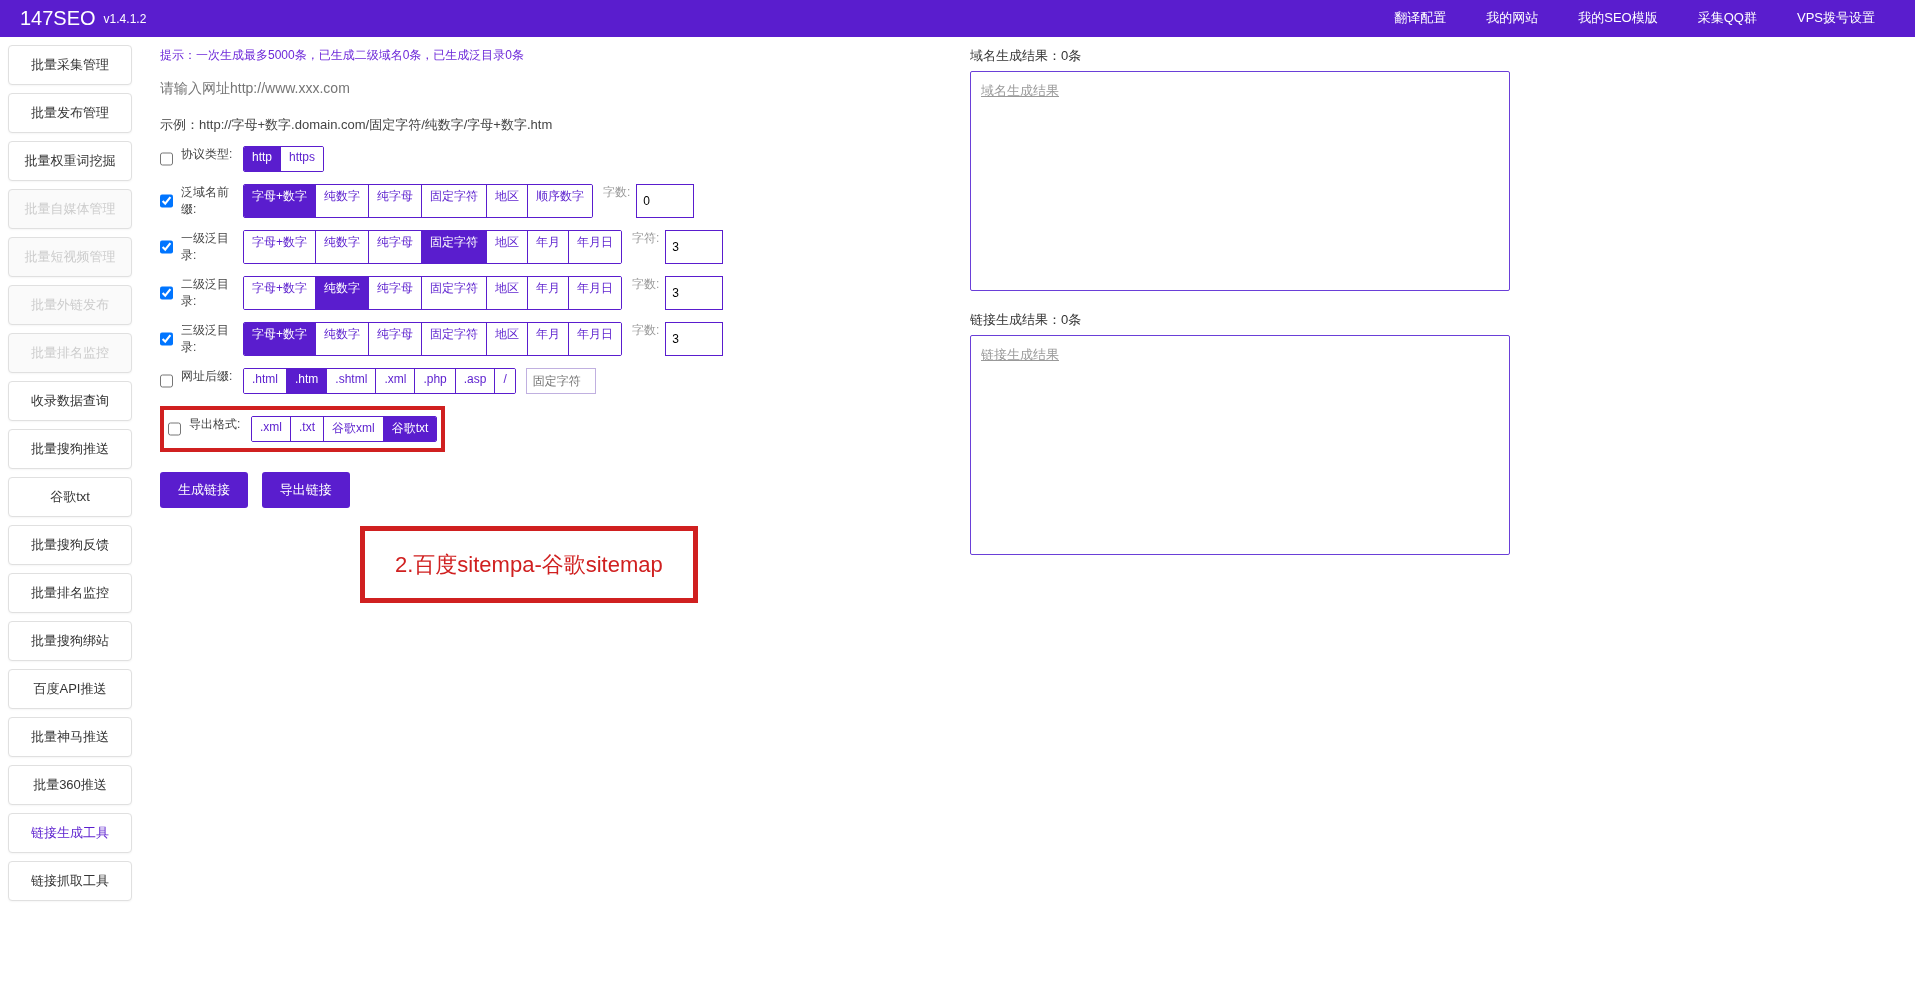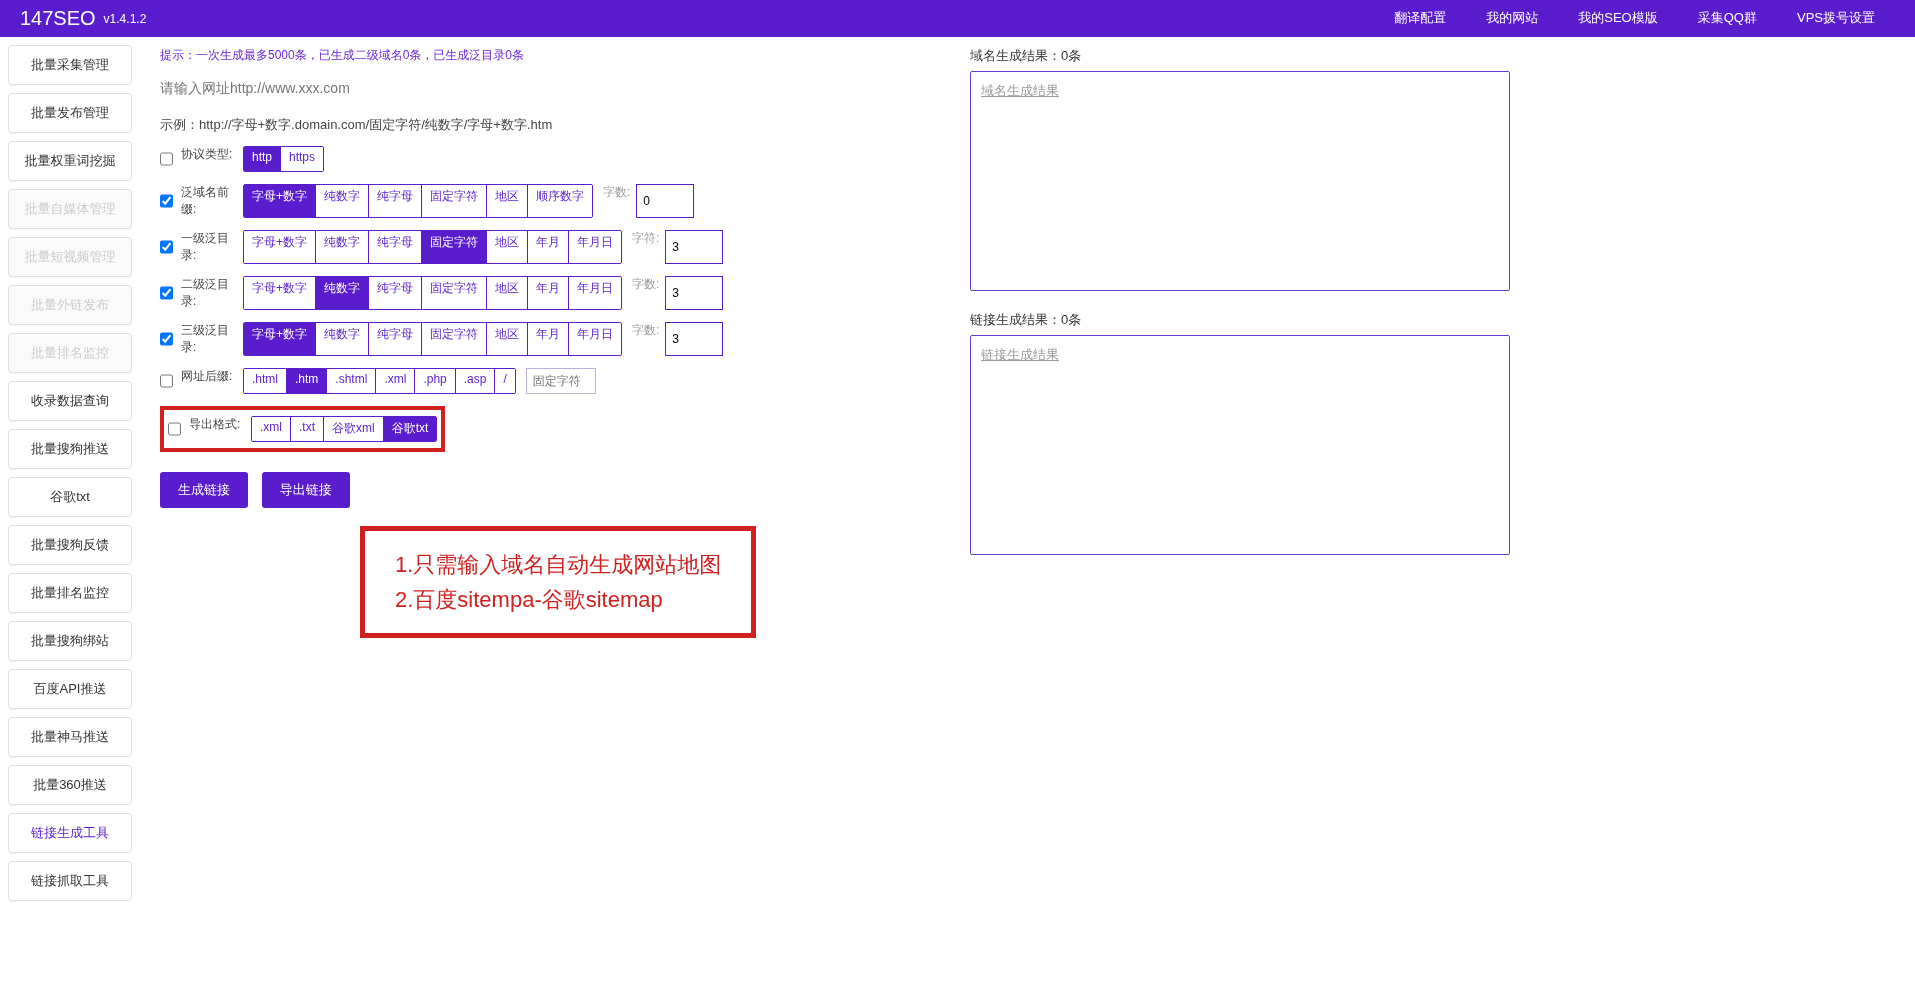--- a/index.html
+++ b/index.html
@@ -173,21 +173,20 @@
                 <span class="opt">.txt</span>
                 <span class="opt">谷歌xml</span>
                 <span class="opt sel">谷歌txt</span>
               </div>
             </div></div></div>
       <div class="action-btns">
         <button class="act-btn">生成链接</button>
         <button class="act-btn">导出链接</button>
       </div>
       <div class="red-notes">
-        <div>1.只需输入域名自动生成网站地图</div>
         <div>2.百度sitempa-谷歌sitemap</div>
       </div>
     </div>
 
     <div class="right-pane">
       <div class="result-title">域名生成结果：0条</div>
       <div class="result-box">域名生成结果</div>
       <div class="result-title">链接生成结果：0条</div>
       <div class="result-box">链接生成结果</div>
     </div>

